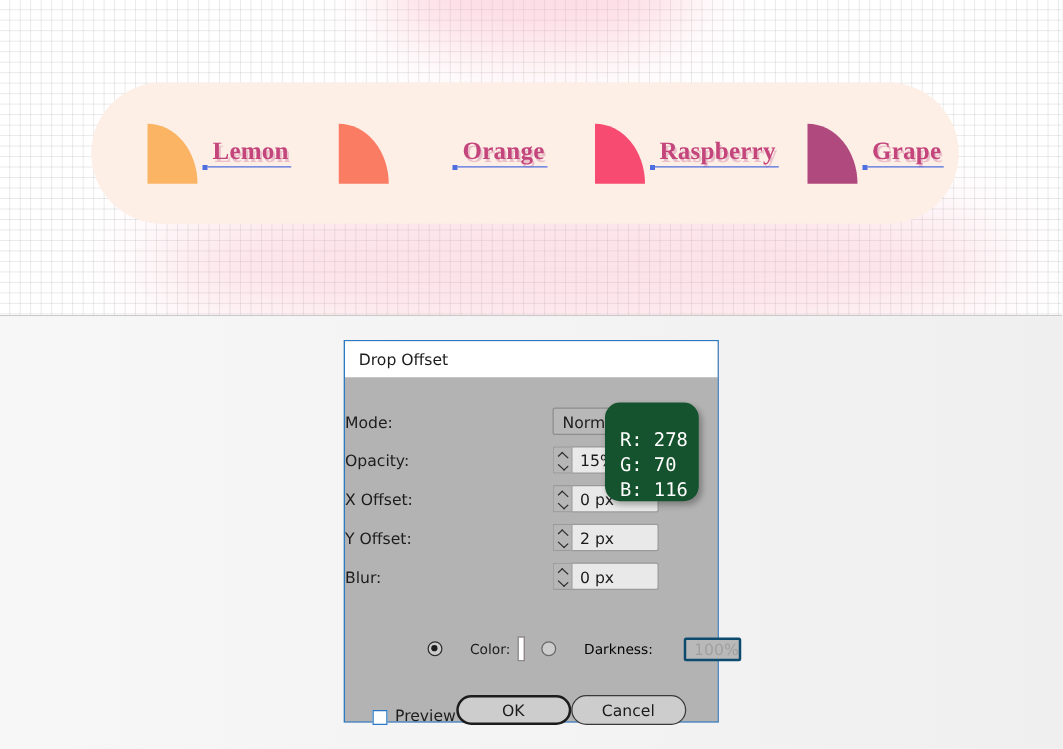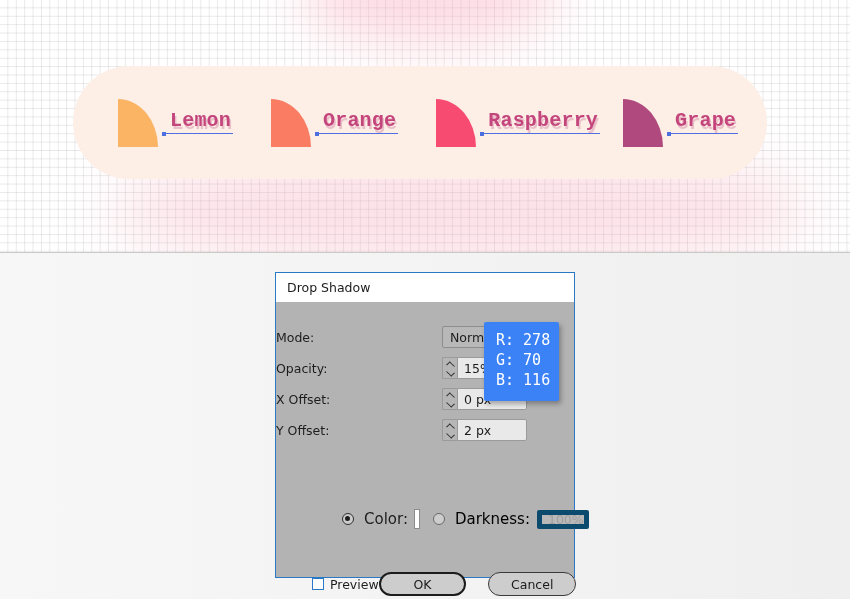--- a/index.html
+++ b/index.html
@@ -93,21 +93,21 @@
     height: 48px;
     border-top-right-radius: 40px 48px;
     flex: 0 0 auto;
   }
   .fruit-label-wrap {
     position: relative;
     margin-left: 12px;
     padding-bottom: 3px;
   }
   .fruit-label {
-    font-family: Liberation Mono, monospace;
+    font-family: Liberation Serif, serif;
     font-weight: bold;
     font-size: 20px;
     letter-spacing: 0.2px;
     color: #c4457c;
     text-shadow: 1.5px 2.5px 0 rgba(184,72,124,0.28);
     white-space: nowrap;
     line-height: 1;
   }
   
   .text-baseline {
@@ -299,63 +299,63 @@
     width: 5px;
     height: 5px;
     border-radius: 50%;
     background: #1c1c1c;
   }
   .radio.dim {
     border-color: #6a6a6a;
   }
   .radio-label {
     font-family: "DejaVu Sans", sans-serif;
-    font-size: 15px;
+    font-size: 11px;
     color: #1d1d1d;
-    margin-left: 10px;
+    margin-left: 22px;
   }
   .radio-label.dim {
     color: #000000;
   }
   #color-swatch {
     width: 19px;
     height: 18px;
     background: #b8487c;
     border: 2px solid #ffffff;
     box-sizing: border-box;
     margin-left: 7px;
     outline: 1px solid #8c8c8c;
   }
   #darkness-input {
     width: 62px;
     height: 19px;
     background: #b9b9b9;
-    border: 5px solid #0c4a6e;
+    border: 2px solid #0c4a6e;
     box-sizing: border-box;
     display: flex;
     align-items: center;
     padding-left: 6px;
     font-family: "DejaVu Sans", sans-serif;
     font-size: 12.5px;
     color: #a0a0a0;
-    margin-left: 7px;
+    margin-left: 25px;
     border-radius: 2px;
     text-align: center;
   }
 
   
   #dialog-footer {
     position: absolute;
-    top: 268px;
+    top: 250px;
     left: 0;
     width: 300px;
     height: 28px;
     display: flex;
-    align-items: center;
-    padding-left: 36px;
+    align-items: flex-end;
+    padding-left: 22px;
     box-sizing: border-box;
   }
   #preview-check {
     width: 12px;
     height: 12px;
     border: 1.6px solid #2e79c7;
     background: #ffffff;
     box-sizing: border-box;
     flex: 0 0 auto;
   }
@@ -377,34 +377,34 @@
     color: #1b1b1b;
     box-sizing: border-box;
   }
   #ok-button {
     width: 92px;
     border: 2px solid #1c1c1c;
   }
   #cancel-button {
     width: 92px;
     border: 1px solid #3a3a3a;
-    margin-left: 22px;
+    margin-left: 0;
   }
 
   
   #rgb-readout {
     position: absolute;
     left: 484px;
     top: 322px;
     width: 75px;
     height: 79px;
-    background: #3b82f6;
-    border-radius: 2px;
+    background: #14532d;
+    border-radius: 12px;
     box-shadow: 2px 3px 5px rgba(0,0,0,0.30);
-    padding: 8px 0 0 12px;
+    padding: 20px 0 0 12px;
     box-sizing: border-box;
     font-family: "DejaVu Sans Mono", monospace;
     font-size: 15px;
     color: #ffffff;
     line-height: 20px;
   }
 </style>
 </head>
 <body>
 
@@ -418,21 +418,21 @@
     <div class="fruit-item" style="margin-left:45px;">
       <div class="fruit-wedge" style="background:#fbb463;"></div>
       <div class="fruit-label-wrap">
         <div class="fruit-label">Lemon</div>
         <div class="text-baseline">
           <div class="baseline-anchor"></div>
         </div>
       </div>
     </div>
 
-    <div class="fruit-item" style="margin-left:40px;">
+    <div class="fruit-item" style="margin-left:40px;gap:47px;">
       <div class="fruit-wedge" style="background:#fa7c63;"></div>
       <div class="fruit-label-wrap">
         <div class="fruit-label">Orange</div>
         <div class="text-baseline">
           <div class="baseline-anchor"></div>
         </div>
       </div>
     </div>
 
     <div class="fruit-item" style="margin-left:40px;">
@@ -457,21 +457,21 @@
 
   </div>
   <div id="canvas-bottom-rule"></div>
 </div>
 
 <div id="workspace"></div>
 
 <div id="dialog">
 
   <div id="dialog-titlebar">
-    <div id="dialog-title">Drop Shadow</div>
+    <div id="dialog-title">Drop Offset</div>
   </div>
 
   <div id="dialog-body">
 
     <div class="form-row" style="top:24px;">
       <div class="form-label">Mode:</div>
       <div class="field-group">
         <div class="ai-select">
           <span>Normal</span>
           <span class="chev"></span>
@@ -505,20 +505,30 @@
       <div class="form-label">Y Offset:</div>
       <div class="field-group">
         <div class="spinner">
           <span class="up"></span>
           <span class="down"></span>
         </div>
         <div class="text-input">2 px</div>
       </div>
     </div>
 
+    <div class="form-row" style="top:148px;">
+      <div class="form-label">Blur:</div>
+      <div class="field-group">
+        <div class="spinner">
+          <span class="up"></span>
+          <span class="down"></span>
+        </div>
+        <div class="text-input">0 px</div>
+      </div>
+    </div>
 
     <div id="color-row">
       <span class="radio checked"></span>
       <span class="radio-label">Color:</span>
       <span id="color-swatch"></span>
       <span class="radio dim" style="margin-left:14px;"></span>
       <span class="radio-label dim">Darkness:</span>
       <span id="darkness-input">100%</span>
     </div>
 

